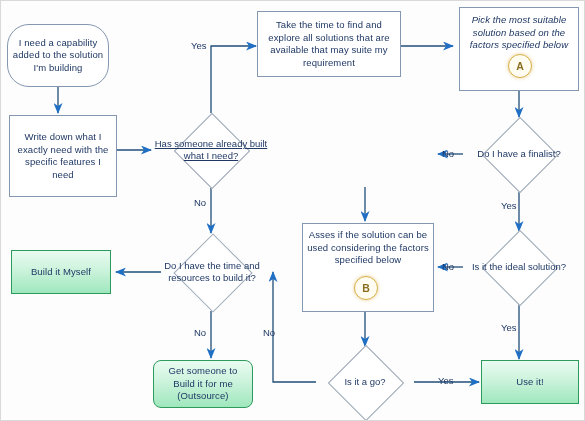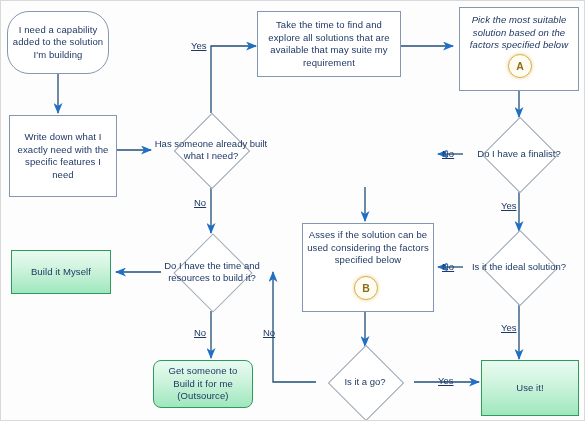--- a/index.html
+++ b/index.html
@@ -41,20 +41,21 @@
   
   .proc {
     background: #ffffff;
     border: 1px solid #8497b0;
   }
   
   .term {
     background: #ffffff;
     border: 1px solid #8497b0;
     border-radius: 22px;
+    margin-top: 13px;
   }
   
   .green {
     background: linear-gradient(to bottom, #e9fbf1 0%, #ccf3dc 45%, #9fe7bd 100%);
     border: 1px solid #2e9b5c;
   }
   
   .dia-shape {
     position: absolute;
     background: #ffffff;
@@ -88,21 +89,20 @@
     color: #8a6d1f;
     font-weight: bold;
   }
   
   .elabel {
     position: absolute;
     color: #1f3864;
     font-size: 9.5px;
     line-height: 11px;
     white-space: nowrap;
-    text-decoration: underline;
   }
 </style>
 </head>
 <body>
 
 <div id="canvas">
 
   <svg id="edges" viewBox="0 0 585 421" width="585" height="421">
     <defs>
       <marker id="ar" markerWidth="11" markerHeight="9" refX="10" refY="4.5" orient="auto" markerUnits="userSpaceOnUse">
@@ -147,21 +147,21 @@
 
   <div class="node term" style="left:6px; top:10px; width:102px; height:63px;">
     <div class="txt">I need a capability added to the solution I'm building</div>
   </div>
 
   <div class="node proc" style="left:8px; top:114px; width:108px; height:82px;">
     <div class="txt">Write down what I exactly need with the specific features I need</div>
   </div>
 
   <div class="dia-shape" style="left:184px; top:123px; width:52px; height:52px;"></div>
-  <div class="dia-label" style="left:148px; top:123px; width:124px; height:52px;">Has someone already built what I need?</div>
+  <div class="dia-label" style="left:148px; top:123px; width:124px; height:52px;text-decoration:underline;">Has someone already built what I need?</div>
 
   <div class="node proc" style="left:256px; top:10px; width:144px; height:66px;">
     <div class="txt">Take the time to find and explore all solutions that are available that may suite my requirement</div>
   </div>
 
   <div class="node proc" style="left:458px; top:6px; width:120px; height:84px; align-items:flex-start;font-style:italic;">
     <div class="txt" style="padding-top:6px;">Pick the most suitable solution based on the factors specified below</div>
   </div>
   <div class="conn" style="left:507px; top:53px;">
     <span>A</span>
@@ -177,21 +177,21 @@
   <div class="node proc" style="left:301px; top:222px; width:132px; height:89px; align-items:flex-start;">
     <div class="txt" style="padding-top:5px;">Asses if the solution can be used considering the factors specified below</div>
   </div>
   <div class="conn" style="left:353px; top:275px;">
     <span>B</span>
   </div>
 
   <div class="dia-shape" style="left:338px; top:355px; width:52px; height:52px;"></div>
   <div class="dia-label" style="left:318px; top:355px; width:92px; height:52px;">Is it a go?</div>
 
-  <div class="node green" style="left:480px; top:359px; width:98px; height:56px;">
+  <div class="node green" style="left:480px; top:359px; width:98px; height:44px;">
     <div class="txt">Use it!</div>
   </div>
 
   <div class="dia-shape" style="left:184px; top:244px; width:54px; height:54px;"></div>
   <div class="dia-label" style="left:148px; top:241px; width:126px; height:60px;">Do I have the time and resources to build it?</div>
 
   <div class="node green" style="left:10px; top:249px; width:100px; height:44px;">
     <div class="txt">Build it Myself</div>
   </div>
 

